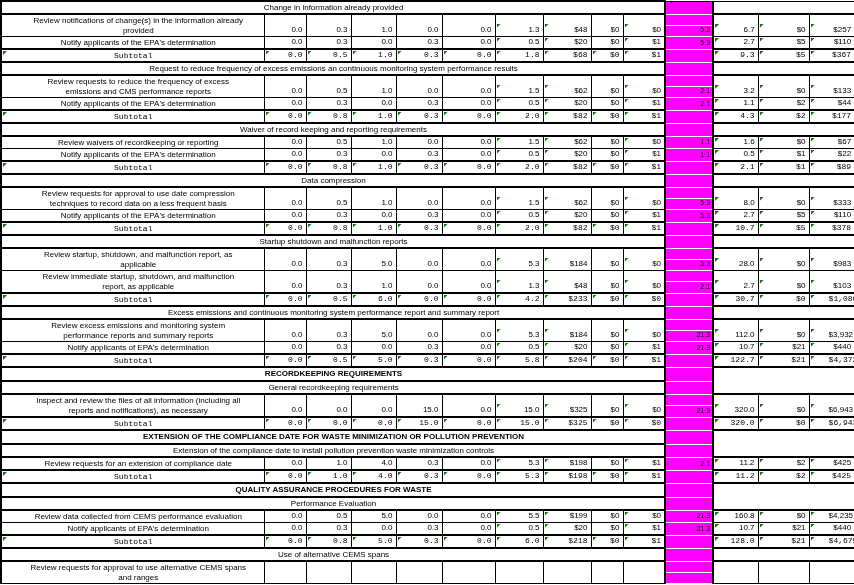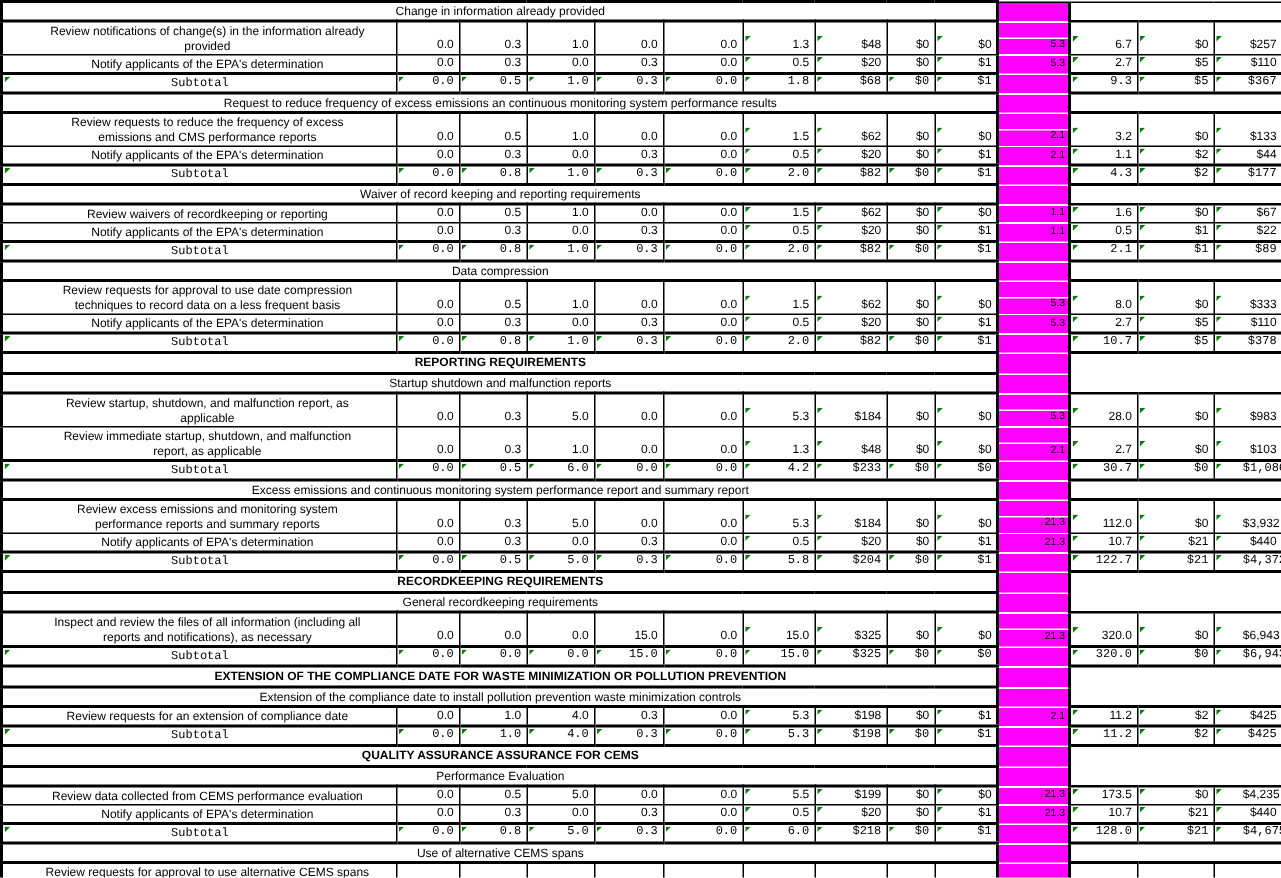--- a/index.html
+++ b/index.html
@@ -291,25 +291,20 @@
           <td class="num col-f"><span class="txt">0.0</span><span class="tri"></span></td>
           <td class="num col-g"><span class="txt">2.0</span><span class="tri"></span></td>
           <td class="num col-h"><span class="txt">$82</span><span class="tri"></span></td>
           <td class="num col-i"><span class="txt">$0</span><span class="tri"></span></td>
           <td class="num col-j"><span class="txt">$1</span><span class="tri"></span></td>
           <td class="k"></td>
           <td class="num col-l"><span class="txt">10.7</span><span class="tri"></span></td>
           <td class="num col-m"><span class="txt">$5</span><span class="tri"></span></td>
           <td class="num col-n"><span class="txt">$378</span><span class="tri"></span></td>
         </tr>
-        <tr class="r-major">
-          <td class="desc" colspan="10"><span class="txt">REPORTING REQUIREMENTS</span></td>
-          <td class="k"></td>
-          <td class="blank" colspan="3"></td>
-        </tr>
         <tr class="r-section">
           <td class="desc" colspan="10"><span class="txt">Startup shutdown and malfunction reports</span></td>
           <td class="k"></td>
           <td class="blank" colspan="3"></td>
         </tr>
         <tr class="r-item two one2 two bt">
           <td class="desc"><span class="txt">Review startup, shutdown, and malfunction report, as
 applicable</span></td>
           <td class="num col-b"><span class="txt">0.0</span></td>
           <td class="num col-c"><span class="txt">0.3</span></td>
@@ -491,42 +486,42 @@
           <td class="num col-g"><span class="txt">5.3</span><span class="tri"></span></td>
           <td class="num col-h"><span class="txt">$198</span><span class="tri"></span></td>
           <td class="num col-i"><span class="txt">$0</span><span class="tri"></span></td>
           <td class="num col-j"><span class="txt">$1</span><span class="tri"></span></td>
           <td class="k"></td>
           <td class="num col-l"><span class="txt">11.2</span><span class="tri"></span></td>
           <td class="num col-m"><span class="txt">$2</span><span class="tri"></span></td>
           <td class="num col-n"><span class="txt">$425</span><span class="tri"></span></td>
         </tr>
         <tr class="r-major">
-          <td class="desc" colspan="10"><span class="txt">QUALITY ASSURANCE ASSURANCE FOR CEMS</span></td>
+          <td class="desc" colspan="10"><span class="txt">QUALITY ASSURANCE PROCEDURES FOR WASTE</span></td>
           <td class="k"></td>
           <td class="blank" colspan="3"></td>
         </tr>
         <tr class="r-section">
           <td class="desc" colspan="10"><span class="txt">Performance Evaluation</span></td>
           <td class="k"></td>
           <td class="blank" colspan="3"></td>
         </tr>
         <tr class="r-item one bt">
           <td class="desc"><span class="txt">Review data collected from CEMS performance evaluation</span></td>
           <td class="num col-b"><span class="txt">0.0</span></td>
           <td class="num col-c"><span class="txt">0.5</span></td>
           <td class="num col-d"><span class="txt">5.0</span></td>
           <td class="num col-e"><span class="txt">0.0</span></td>
           <td class="num col-f"><span class="txt">0.0</span></td>
           <td class="num col-g"><span class="txt">5.5</span><span class="tri"></span></td>
           <td class="num col-h"><span class="txt">$199</span><span class="tri"></span></td>
           <td class="num col-i"><span class="txt">$0</span></td>
           <td class="num col-j"><span class="txt">$0</span><span class="tri"></span></td>
           <td class="k"><span class="txt">21.3</span></td>
-          <td class="num col-l"><span class="txt">173.5</span><span class="tri"></span></td>
+          <td class="num col-l"><span class="txt">160.8</span><span class="tri"></span></td>
           <td class="num col-m"><span class="txt">$0</span><span class="tri"></span></td>
           <td class="num col-n"><span class="txt">$4,235</span><span class="tri"></span></td>
         </tr>
         <tr class="r-item one bb">
           <td class="desc"><span class="txt">Notify applicants of EPA's determination</span></td>
           <td class="num col-b"><span class="txt">0.0</span></td>
           <td class="num col-c"><span class="txt">0.3</span></td>
           <td class="num col-d"><span class="txt">0.0</span></td>
           <td class="num col-e"><span class="txt">0.3</span></td>
           <td class="num col-f"><span class="txt">0.0</span></td>

